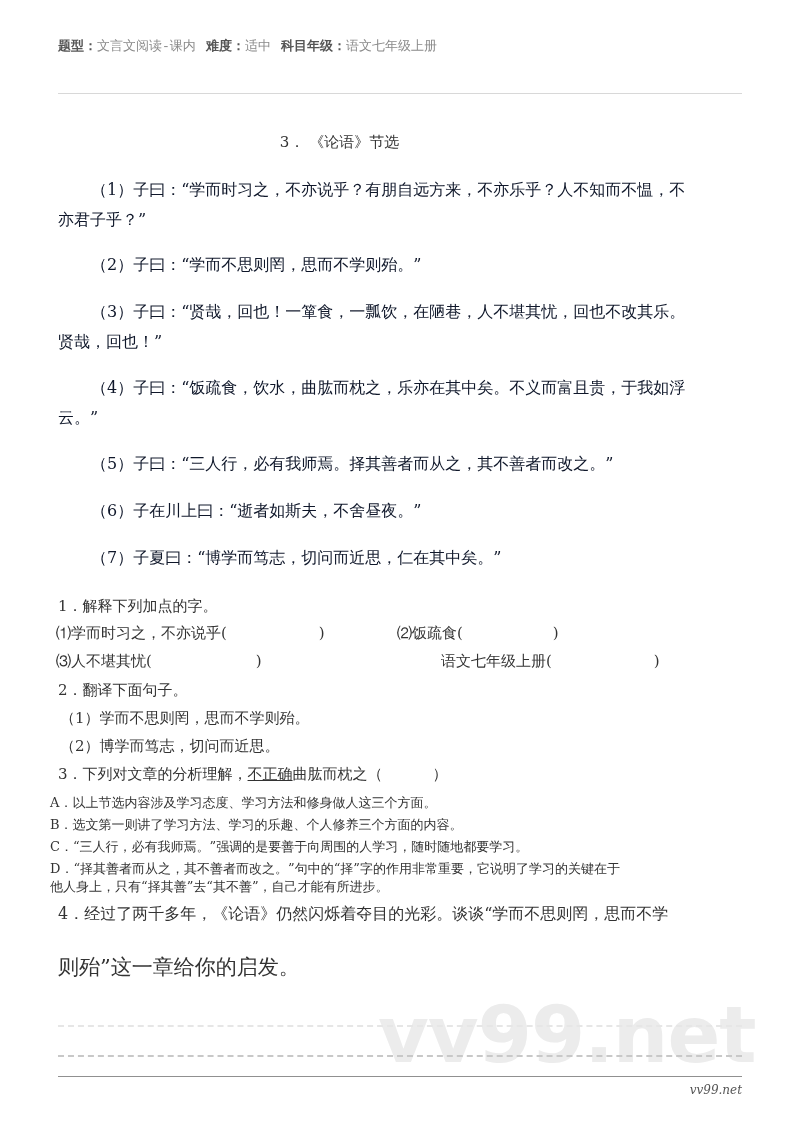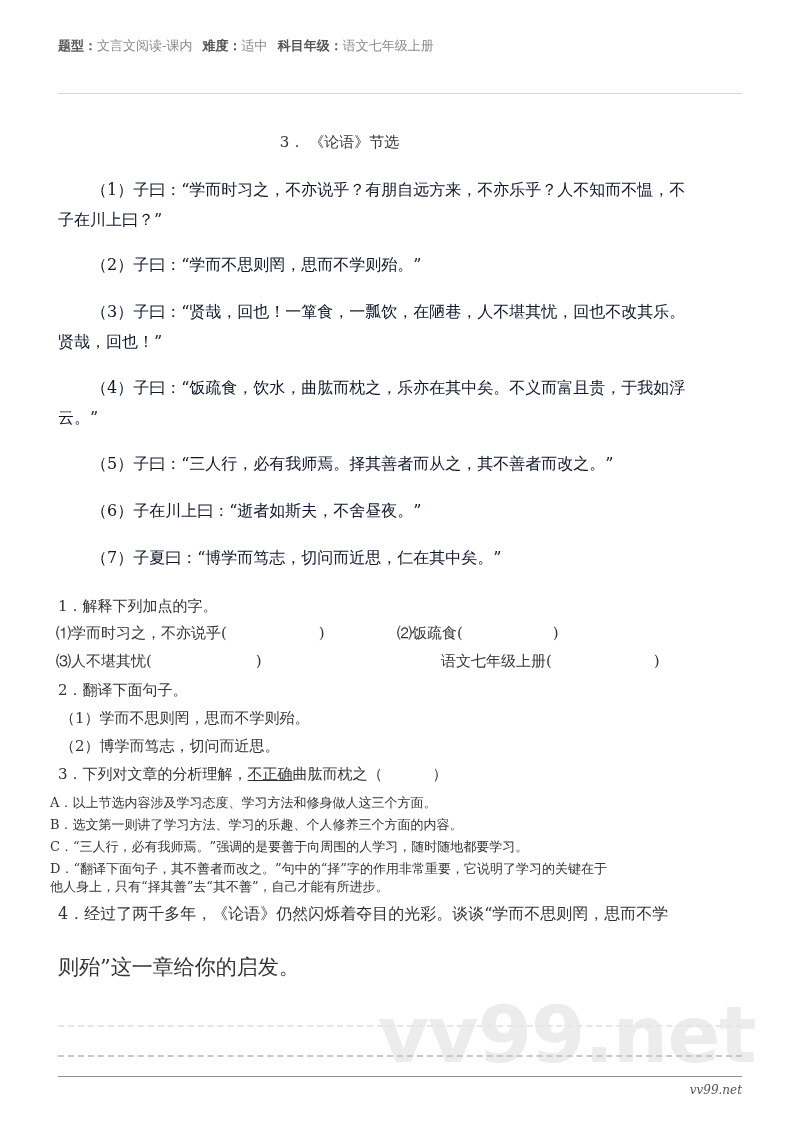--- a/index.html
+++ b/index.html
@@ -8,21 +8,21 @@
       position: relative;
       font-family: "DejaVu Serif", "Liberation Serif", serif;
       color: #333333;
       overflow: hidden;
     }
     .abs { position: absolute; white-space: nowrap; }
 
     
     .header { left: 58px; top: 37px; font-size: 13px; color: #8a8a8a; }
     .header .lbl { font-weight: bold; color: #555555; font-family: "DejaVu Sans", sans-serif; }
-    .header .val { margin-right: 6px; }
+    .header .val { margin-right: 6px; font-family: Liberation Mono, monospace; }
     .header-rule { position: absolute; left: 58px; top: 93px; width: 684px; height: 1px; background: #d8d8d8; }
 
     
     .title { left: 0; width: 679px; top: 133px; text-align: center; font-size: 15px; color: #333; }
 
     
     .p { font-size: 16px; color: #0f172a; line-height: 30px; }
     .p.indent { left: 91px; }
     .p.cont { left: 58px; }
 
@@ -56,21 +56,21 @@
 <div class="abs header">
   <span class="lbl">题型：</span><span class="val">文言文阅读-课内</span>
   <span class="lbl">难度：</span><span class="val">适中</span>
   <span class="lbl">科目年级：</span><span class="val">语文七年级上册</span>
 </div>
 <div class="header-rule"></div>
 
 <div class="abs title">3． 《论语》节选</div>
 
 <div class="abs p indent" style="top:175px">（1）子曰：“学而时习之，不亦说乎？有朋自远方来，不亦乐乎？人不知而不愠，不</div>
-<div class="abs p cont" style="top:205px">子在川上曰？”</div>
+<div class="abs p cont" style="top:205px">亦君子乎？”</div>
 
 <div class="abs p indent" style="top:250px">（2）子曰：“学而不思则罔，思而不学则殆。”</div>
 
 <div class="abs p indent" style="top:297px">（3）子曰：“贤哉，回也！一箪食，一瓢饮，在陋巷，人不堪其忧，回也不改其乐。</div>
 <div class="abs p cont" style="top:327px">贤哉，回也！”</div>
 
 <div class="abs p indent" style="top:373px">（4）子曰：“饭疏食，饮水，曲肱而枕之，乐亦在其中矣。不义而富且贵，于我如浮</div>
 <div class="abs p cont" style="top:403px">云。”</div>
 
 <div class="abs p indent" style="top:449px">（5）子曰：“三人行，必有我师焉。择其善者而从之，其不善者而改之。”</div>
@@ -94,21 +94,21 @@
 <div class="abs q" style="top:681px">2．翻译下面句子。</div>
 <div class="abs sub" style="left:60px; top:709px">（1）学而不思则罔，思而不学则殆。</div>
 <div class="abs sub" style="left:60px; top:737px">（2）博学而笃志，切问而近思。</div>
 
 <div class="abs q" style="top:765px">
   <span>3．下列对文章的分析理解，</span><span class="underline">不正确</span><span>曲肱而枕之（</span><span class="paren-gap" style="width:50px"></span><span>）</span>
 </div>
 <div class="abs opt" style="top:794px">A．以上节选内容涉及学习态度、学习方法和修身做人这三个方面。</div>
 <div class="abs opt" style="top:816px">B．选文第一则讲了学习方法、学习的乐趣、个人修养三个方面的内容。</div>
 <div class="abs opt" style="top:838px">C．“三人行，必有我师焉。”强调的是要善于向周围的人学习，随时随地都要学习。</div>
-<div class="abs opt" style="top:860px">D．“翻译下面句子，其不善者而改之。”句中的“择”字的作用非常重要，它说明了学习的关键在于</div>
+<div class="abs opt" style="top:860px">D．“择其善者而从之，其不善者而改之。”句中的“择”字的作用非常重要，它说明了学习的关键在于</div>
 <div class="abs opt" style="top:878px">他人身上，只有“择其善”去“其不善”，自己才能有所进步。</div>
 
 <div class="abs q" style="top:904px; font-size:16px">4．经过了两千多年，《论语》仍然闪烁着夺目的光彩。谈谈“学而不思则罔，思而不学</div>
 <div class="abs q" style="top:953px; font-size:21px">则殆”这一章给你的启发。</div>
 
 <div class="abs watermark">vv99.net</div>
 
 <div class="dash-line light z1" style="top:1025px"></div>
 <div class="dash-line z1" style="top:1055px"></div>
 

